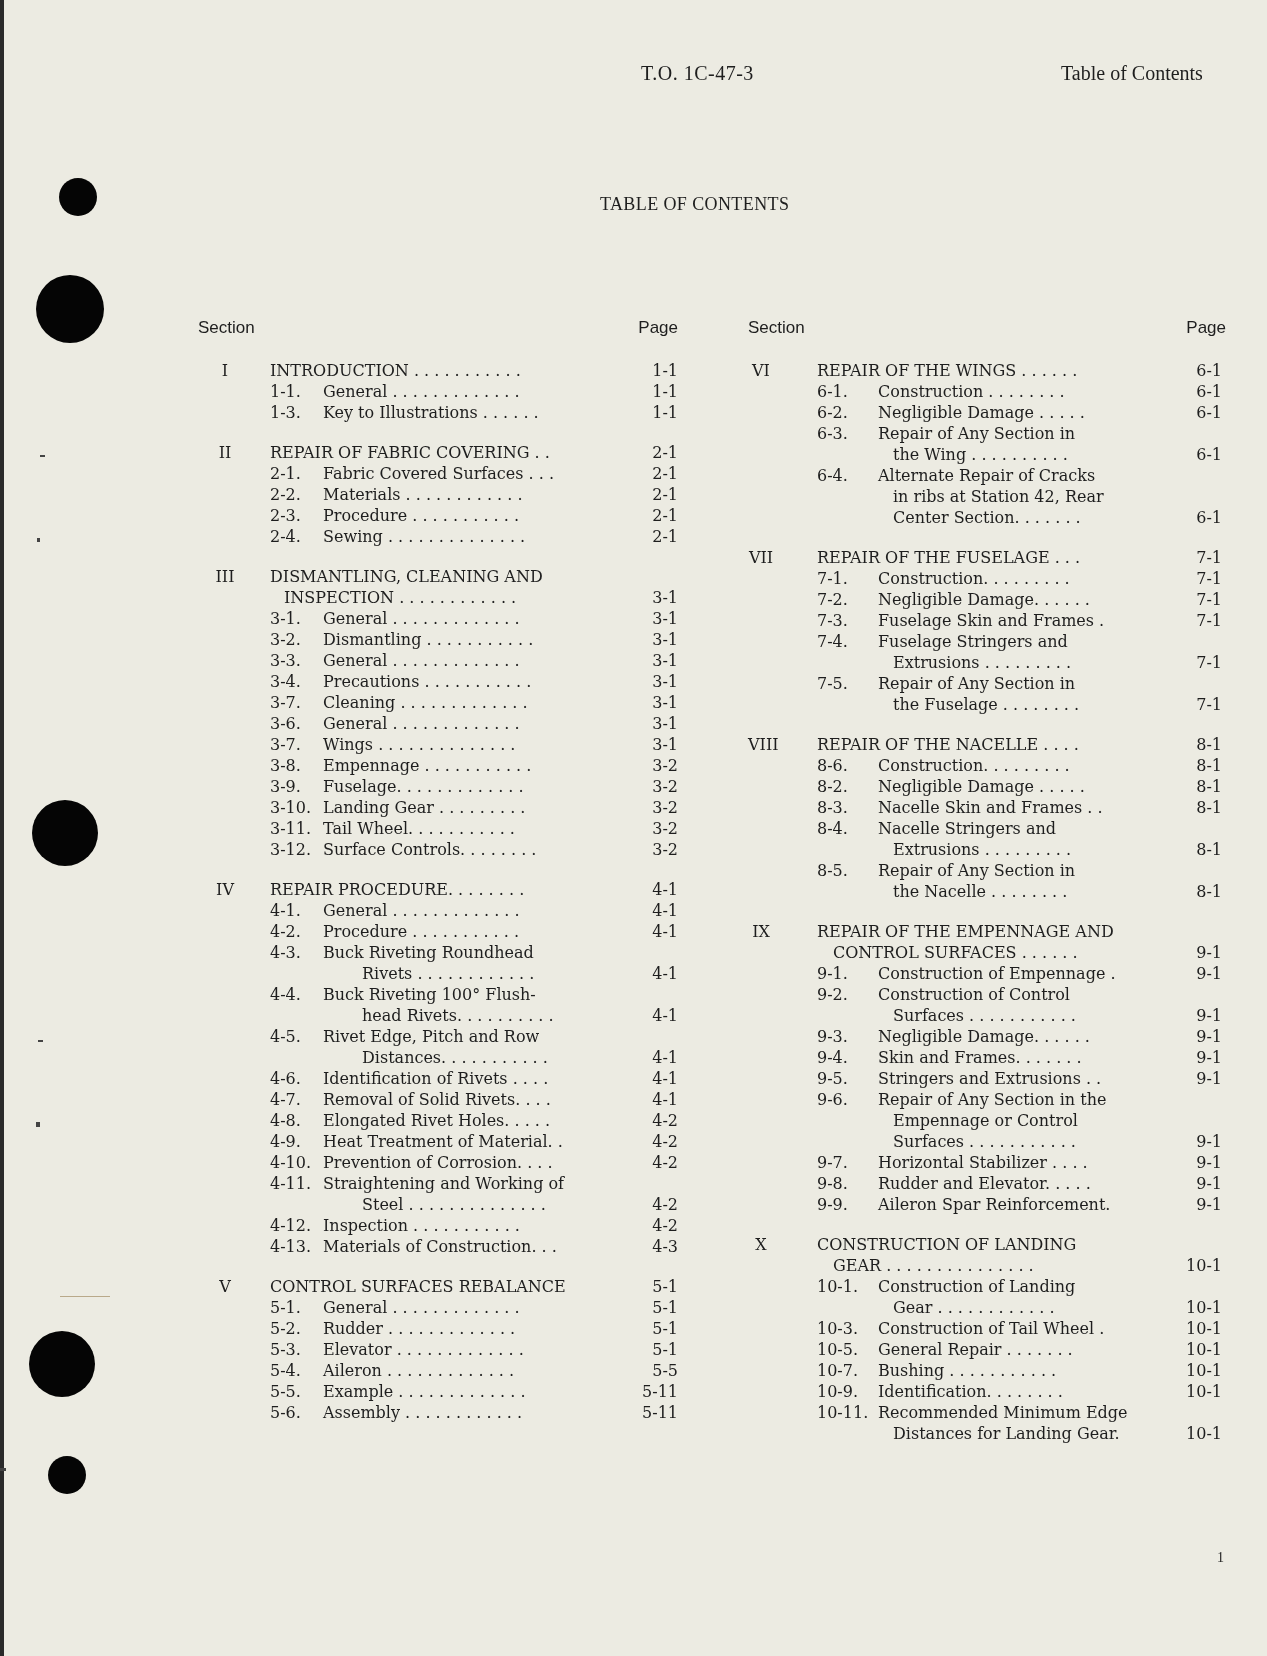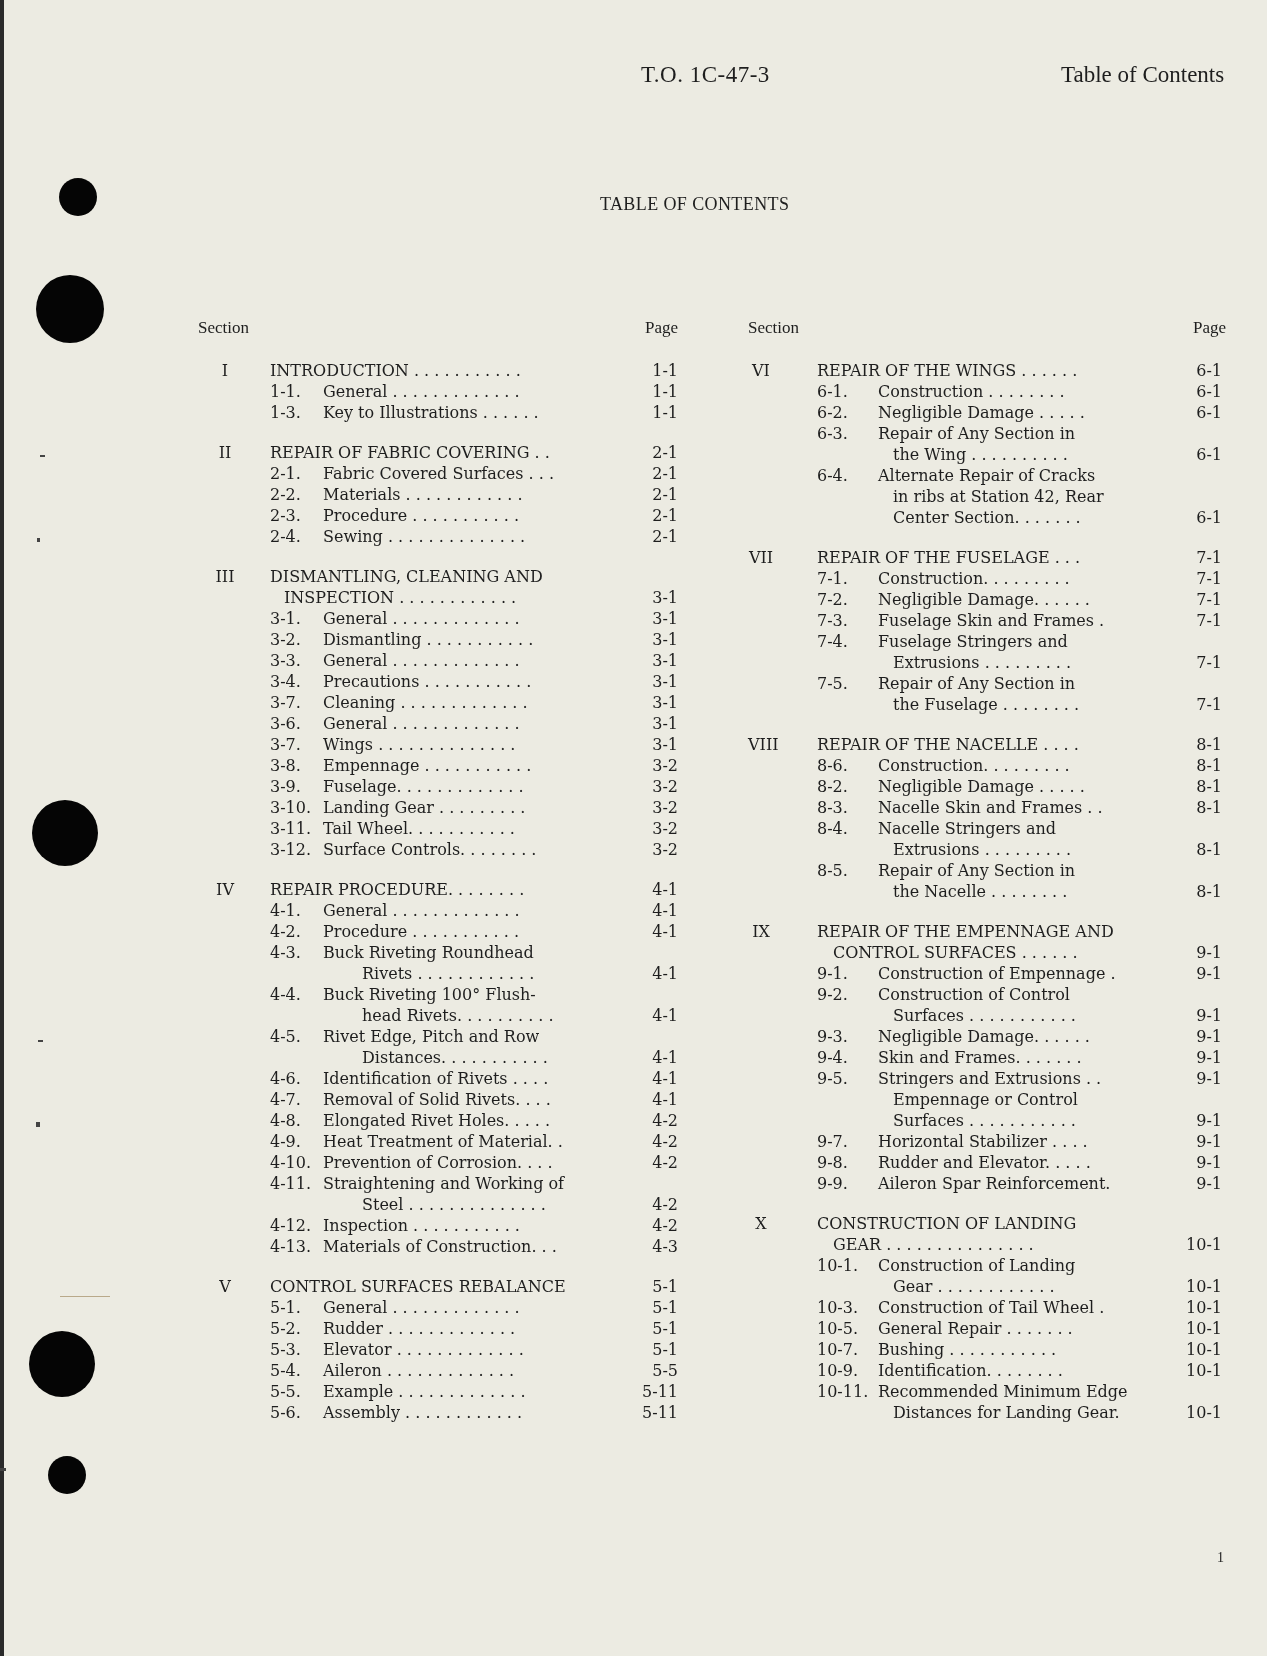--- a/index.html
+++ b/index.html
@@ -5,28 +5,28 @@
   html, body { margin: 0; padding: 0; }
   body {
     width: 1267px; height: 1656px;
     background: #ecebe2;
     position: relative; overflow: hidden;
     font-family: "DejaVu Serif", "Liberation Serif", serif;
     color: #1e1e1e;
   }
   .page-edge { position: absolute; left: 0; top: 0; width: 4px; height: 1656px; background: #2a2a2a; }
   .hole { position: absolute; background: #050505; border-radius: 50%; }
-  .hdr { position: absolute; font-family: "Liberation Serif", serif; font-size: 23px; top: 62px; }
+  .hdr { position: absolute; font-family: "Liberation Serif", serif; font-size: 20px; top: 62px; }
   .hdr-left { left: 641px; letter-spacing: 0.5px; }
   .hdr-right { left: 1061px; }
   .title { position: absolute; top: 194px; left: 600px; font-family: "Liberation Serif", serif; font-size: 18px; letter-spacing: 0.4px; }
   .col { position: absolute; top: 318px; }
   .col-left { left: 198px; width: 480px; }
   .col-right { left: 748px; width: 478px; }
-  .col-head { position: relative; height: 22px; font-size: 17px; font-family: Liberation Serif, serif; }
+  .col-head { position: relative; height: 22px; font-size: 17px; font-family: Liberation Sans, sans-serif; }
   .col-head .lbl-section { position: absolute; left: 0; top: 0; }
   .col-head .lbl-page { position: absolute; right: 0; top: 0; }
   .list { margin-top: 20px; }
   .row { position: relative; height: 21px; line-height: 21px; font-size: 16px; white-space: nowrap; }
   .gap { height: 19px; }
   .roman { position: absolute; text-align: center; }
   .num { position: absolute; }
   .txt { position: absolute; }
   .pg { position: absolute; right: 0; text-align: right; }
   .col-left .roman { left: 0; width: 54px; }
@@ -452,20 +452,24 @@
         <span class="num">9-4.</span>
         <span class="txt sub-txt">Skin and Frames. . . . . . .</span>
         <span class="pg">9-1</span>
       </div>
       <div class="row">
         <span class="num">9-5.</span>
         <span class="txt sub-txt">Stringers and Extrusions . .</span>
         <span class="pg">9-1</span>
       </div>
       <div class="row">
+        <span class="num">9-6.</span>
+        <span class="txt sub-txt">Repair of Any Section in the</span>
+      </div>
+      <div class="row">
         <span class="txt cont-txt">Empennage or Control</span>
       </div>
       <div class="row">
         <span class="txt cont-txt">Surfaces . . . . . . . . . . .</span>
         <span class="pg">9-1</span>
       </div>
       <div class="row">
         <span class="num">9-7.</span>
         <span class="txt sub-txt">Horizontal Stabilizer . . . .</span>
         <span class="pg">9-1</span>

